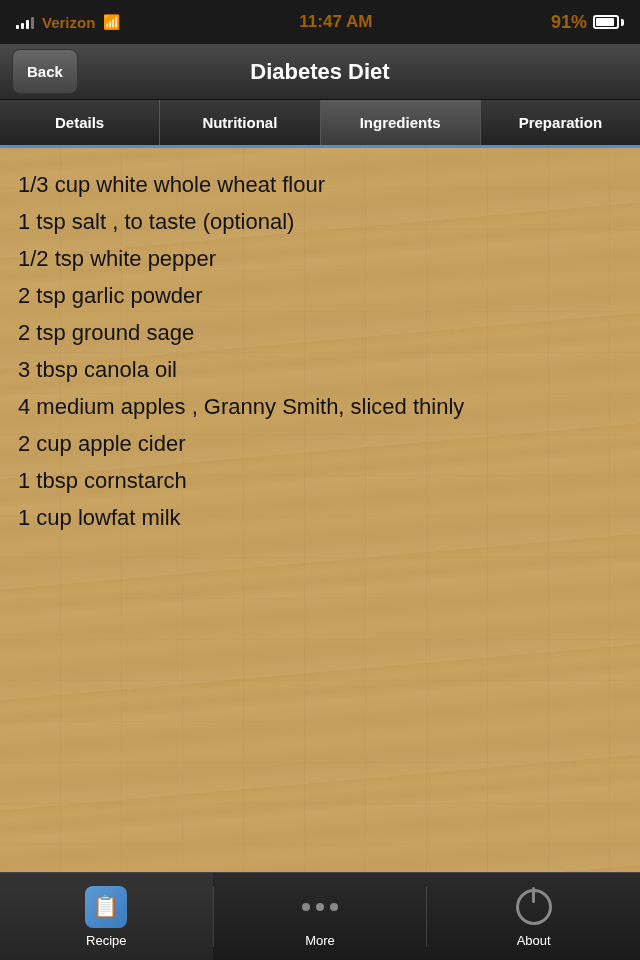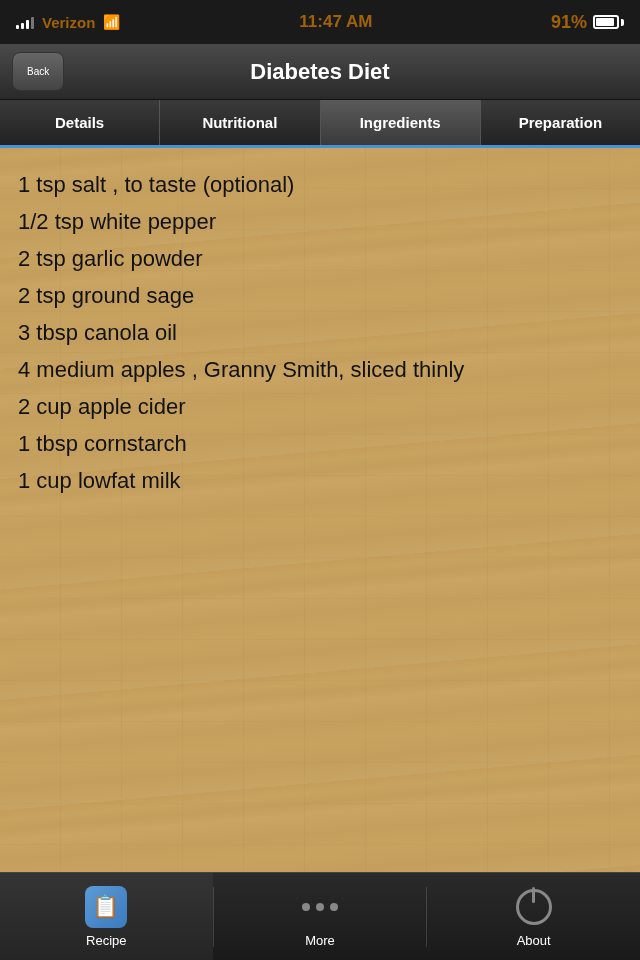--- a/index.html
+++ b/index.html
@@ -97,22 +97,22 @@
       position: relative;
       border-bottom: 1px solid #111;
     }
     #back-button {
       position: absolute;
       left: 12px;
       background: linear-gradient(to bottom, #666, #444);
       border: 1px solid #333;
       border-radius: 8px;
       color: #fff;
-      font-size: 10px;
-      font-weight: 400;
+      font-size: 15px;
+      font-weight: 700;
       padding: 13px 14px;
       cursor: pointer;
     }
     #nav-title {
       color: #fff;
       font-size: 22px;
       font-weight: bold;
     }
 
     
@@ -328,20 +328,21 @@
   </div>
   <div class="tab-item active">
     <span>Ingredients</span>
   </div>
   <div class="tab-item">
     <span>Preparation</span>
   </div>
 </div>
 
 <div id="content-area">
+    <div class="ingredient-item">1/3 cup white whole wheat flour</div>
     <div class="ingredient-item">1 tsp salt , to taste (optional)</div>
     <div class="ingredient-item">1/2 tsp white pepper</div>
     <div class="ingredient-item">2 tsp garlic powder</div>
     <div class="ingredient-item">2 tsp ground sage</div>
     <div class="ingredient-item">3 tbsp canola oil</div>
     <div class="ingredient-item">4 medium apples , Granny Smith, sliced thinly</div>
     <div class="ingredient-item">2 cup apple cider</div>
     <div class="ingredient-item">1 tbsp cornstarch</div>
     <div class="ingredient-item">1 cup lowfat milk</div>
   </div>

